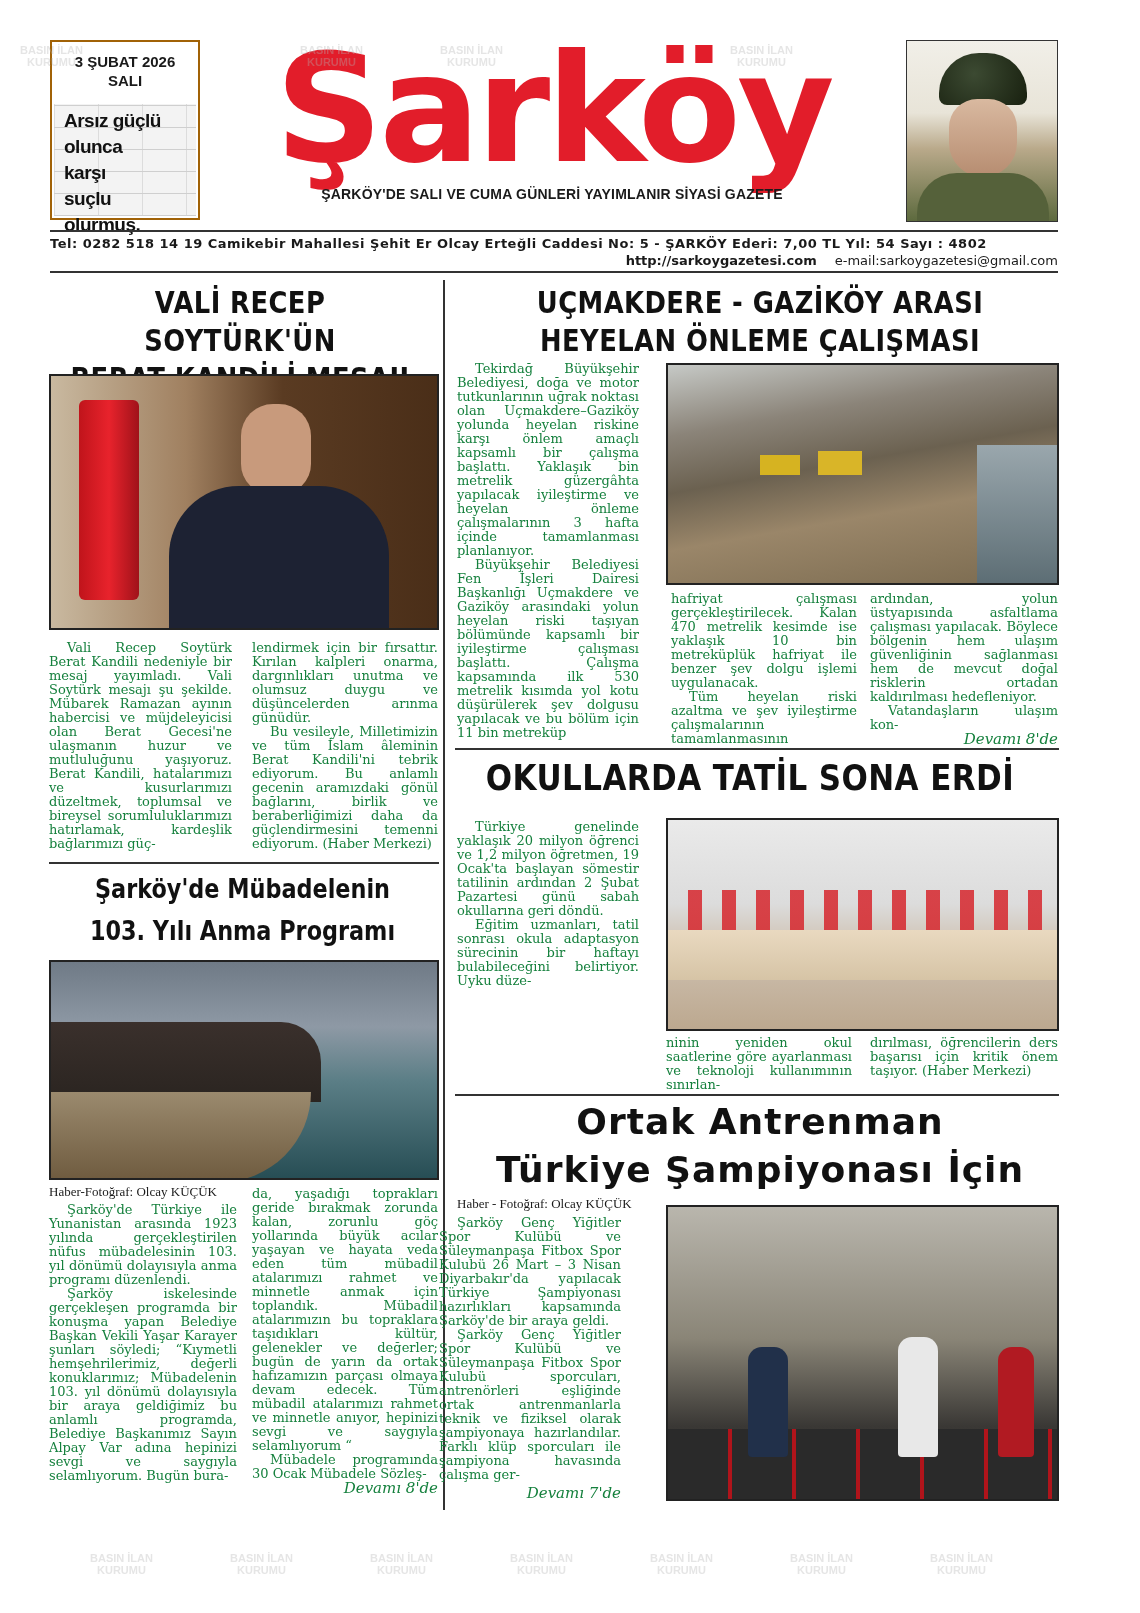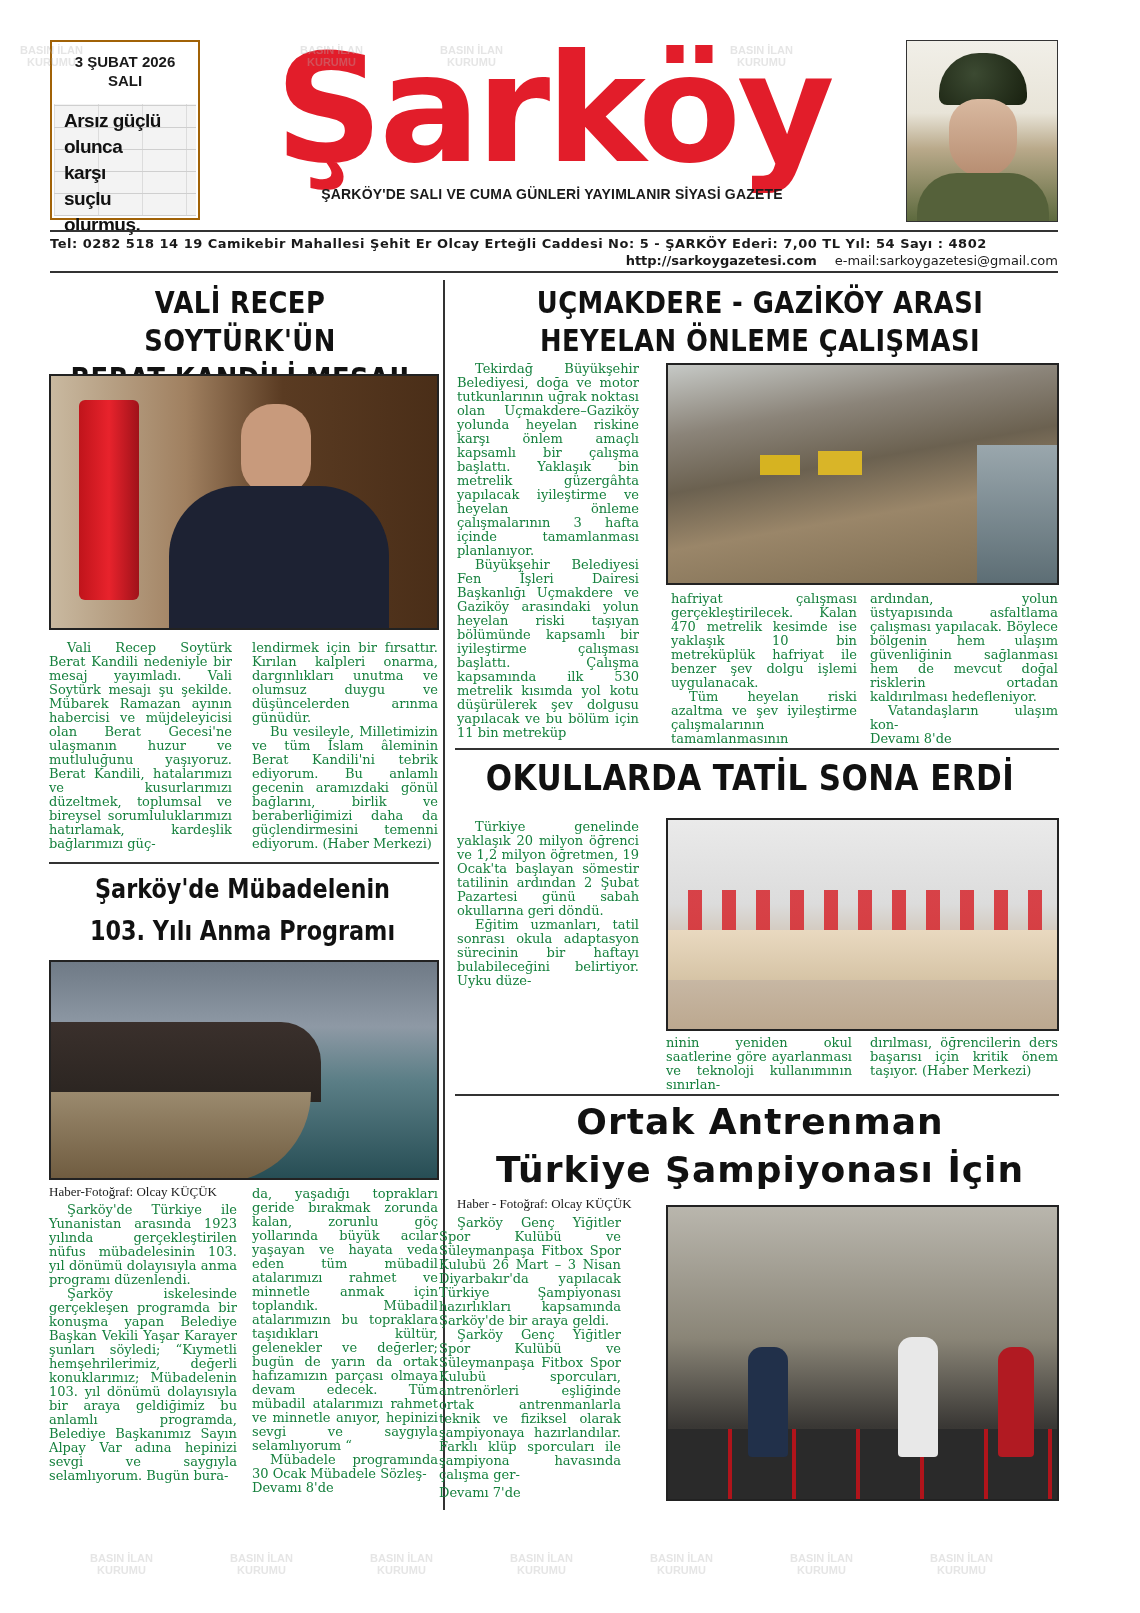--- a/index.html
+++ b/index.html
@@ -25,21 +25,21 @@
   .contact2 b{font-weight:bold;margin-right:18px;}
   
   .hl{font-family:"DejaVu Sans",sans-serif;font-weight:900;text-align:center;color:#111;letter-spacing:0.5px;}
   .hl-cond{transform:scaleX(0.86);transform-origin:center;}
   .vline{border-left:2px solid #333;}
   .hline{border-top:2px solid #333;}
   .photo{border:2px solid #222;overflow:hidden;}
   .col{font-size:13px;line-height:14px;text-align:justify;color:#15803d;}
   .col p{text-indent:18px;}
   .byline{font-size:13px;font-family:"Liberation Serif",serif;}
-  .cont{font-size:13px;}
+  .cont{text-align:right;font-size:15px;font-style:italic;}
   
   .wm{position:absolute;font-family:"Liberation Sans",sans-serif;font-weight:bold;font-size:11px;color:rgba(180,180,180,0.35);text-align:center;line-height:12px;pointer-events:none;}
 </style>
 </head>
 <body>
 
 <div class="abs datebox">
   <div class="date">
     <div>3 ŞUBAT 2026</div>
     <div>SALI</div>

